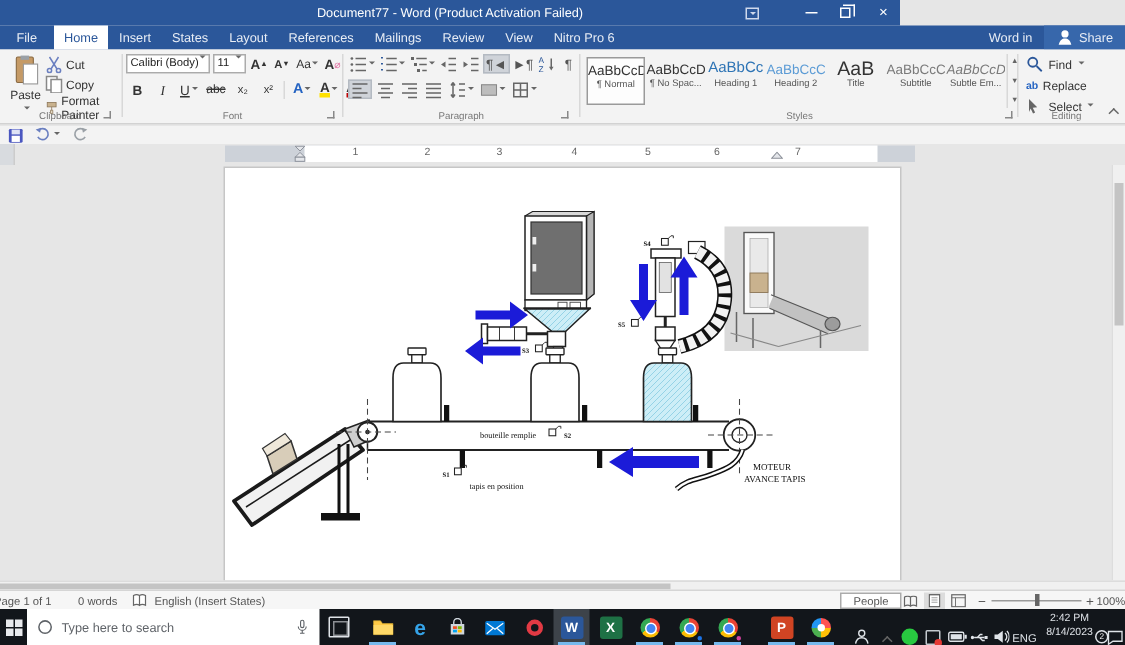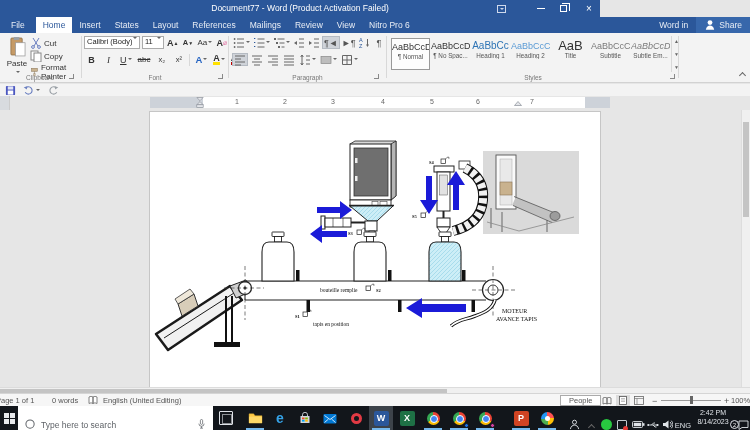--- a/index.html
+++ b/index.html
@@ -72,21 +72,21 @@
   .peoplebox{border:1px solid #ababab;background:#fff;padding:0 8px;line-height:9px;font-size:7.5px}
   .viewbtn{position:absolute;top:1px;width:14px;height:11px;display:flex;align-items:center;justify-content:center}
   .viewbtn.active{background:#dcdcdc}
   .ztrack{position:absolute;top:6px;height:1px;background:#9a9a9a}
   .zthumb{position:absolute;top:2px;width:3px;height:8px;background:#666}
 
   
   .taskbar{position:absolute;left:0;top:406px;width:750px;height:24px;background:#12161b;color:#dfe3e8}
   .start{position:absolute;left:0;top:0;width:18px;height:24px;display:flex;align-items:center;justify-content:center}
   .winlogo{width:5px;height:5px;background:#e8eaed;box-shadow:6px 0 0 #e8eaed,0 6px 0 #e8eaed,6px 6px 0 #e8eaed;margin:-5px 5px 0 0}
-  .tsearch{position:absolute;left:18px;top:0;width:195px;height:24px;background:#fff;display:flex;align-items:flex-end}
+  .tsearch{position:absolute;left:18px;top:0;width:195px;height:24px;background:#fff;display:flex;align-items:center}
   .tsearch input{border:none;outline:none;flex:1;font-size:8.5px;color:#444;font-family:"Liberation Sans",sans-serif;background:transparent}
   .tsearch input::placeholder{color:#5f6368}
   .tview{position:absolute;left:219px;top:5px;width:14px;height:14px;border:1px solid #dfe3e8;border-radius:1px}
   .tview:after{content:"";position:absolute;left:2px;top:2px;width:8px;height:8px;border:1px solid #dfe3e8;opacity:.6}
   .app{position:absolute;top:0;width:24px;height:24px;display:flex;align-items:center;justify-content:center}
   .app.open:after{content:"";position:absolute;left:3px;right:3px;bottom:0;height:2px;background:#76b9ed}
   .app.active{background:#3d434a}
   .tile{width:15px;height:15px;border-radius:2px;color:#fff;font-weight:bold;font-size:9px;display:flex;align-items:center;justify-content:center}
   .opera{width:11px;height:11px;border:3px solid #e23a44;border-radius:50%}
   .chrome{width:13px;height:13px;border-radius:50%;background:conic-gradient(#ea4335 0 33%,#fbbc04 0 66%,#34a853 0 100%);position:relative}
@@ -377,20 +377,42 @@
           <span style="font-size:5px;color:#666">▲</span>
           <span style="font-size:5px;color:#666">▼</span>
           <span style="font-size:5px;color:#666">▼</span>
         </div>
       </div>
       <div class="glabel">Styles</div>
       <span class="launch" style="right:2px"></span>
     </div>
     <div class="gdiv" style="left:678px"></div>
 
+    <div class="grp" style="left:681px;width:60px">
+      <div class="edrow ab" style="left:3px;top:4px">
+        <svg class="mi" width="10" height="10" viewBox="0 0 12 12">
+            <circle cx="4.5" cy="4.5" r="3" fill="none" stroke="#2b579a" stroke-width="1.2"></circle>
+            <path d="M7 7l3.5 3.5" stroke="#2b579a" stroke-width="1.2"></path>
+          </svg>
+        <span>Find</span>
+          <span class="car"></span>
+      </div>
+      <div class="edrow ab" style="left:3px;top:18px">
+        <span style="font-size:7px;color:#2463c2;font-weight:bold">ab</span>
+        <span>Replace</span>
+      </div>
+      <div class="edrow ab" style="left:3px;top:32px">
+        <svg class="mi" width="9" height="9" viewBox="0 0 12 12">
+            <path d="M2 1l5.5 5.5-3 .3 1.6 3.2-1.4.7-1.6-3.3L2 9.6z" fill="#666"></path>
+          </svg>
+        <span>Select</span>
+          <span class="car"></span>
+      </div>
+      <div class="glabel">Editing</div>
+    </div>
     <span class="chev ab" style="right:5px;bottom:4px;transform:rotate(45deg)"></span>
   </div>
 
   <div class="qat">
     <svg width="11" height="11" viewBox="0 0 12 12">
         <rect x="1" y="1" width="10" height="10" rx="1" fill="#4b57c0"></rect>
         <rect x="3" y="1.5" width="6" height="3.5" fill="#dfe3f5"></rect>
         <rect x="3" y="6" width="6" height="4.5" fill="#fff"></rect>
       </svg>
     <span><svg width="12" height="11" viewBox="0 0 13 12">
@@ -587,21 +609,21 @@
   <div class="hscroll">
       <div class="hthumb"></div>
     </div>
 
   <div class="statusbar">
     <span class="ab" style="left:-4px;top:2px">Page 1 of 1</span>
     <span class="ab" style="left:52px;top:2px">0 words</span>
     <svg class="ab" style="left:88px;top:2px" width="10" height="9" viewBox="0 0 10 9">
         <path d="M1 1c1.5-.8 2.7-.8 4 0v6.5c-1.3-.8-2.5-.8-4 0zM9 1c-1.5-.8-2.7-.8-4 0v6.5c1.3-.8 2.5-.8 4 0z" fill="#fff" stroke="#666" stroke-width=".8"></path>
       </svg>
-    <span class="ab" style="left:103px;top:2px">English (United Editing)</span>
+    <span class="ab" style="left:103px;top:2px">English (Insert States)</span>
     <span class="ab peoplebox" style="left:560px;top:1px">People</span>
     <span class="viewbtn" style="left:600px">
         <svg width="10" height="8" viewBox="0 0 10 8">
           <path d="M1 1c1.5-.8 2.7-.8 4 0v6c-1.3-.8-2.5-.8-4 0zM9 1c-1.5-.8-2.7-.8-4 0v6c1.3-.8 2.5-.8 4 0z" fill="none" stroke="#666" stroke-width=".8"></path>
         </svg>
       </span>
     <span class="viewbtn active" style="left:616px">
         <svg width="8" height="9" viewBox="0 0 8 9">
           <rect x=".5" y=".5" width="7" height="8" fill="#fff" stroke="#555" stroke-width=".8"></rect>
           <path d="M2 2.5h4M2 4h4M2 5.5h4" stroke="#999" stroke-width=".6"></path>

